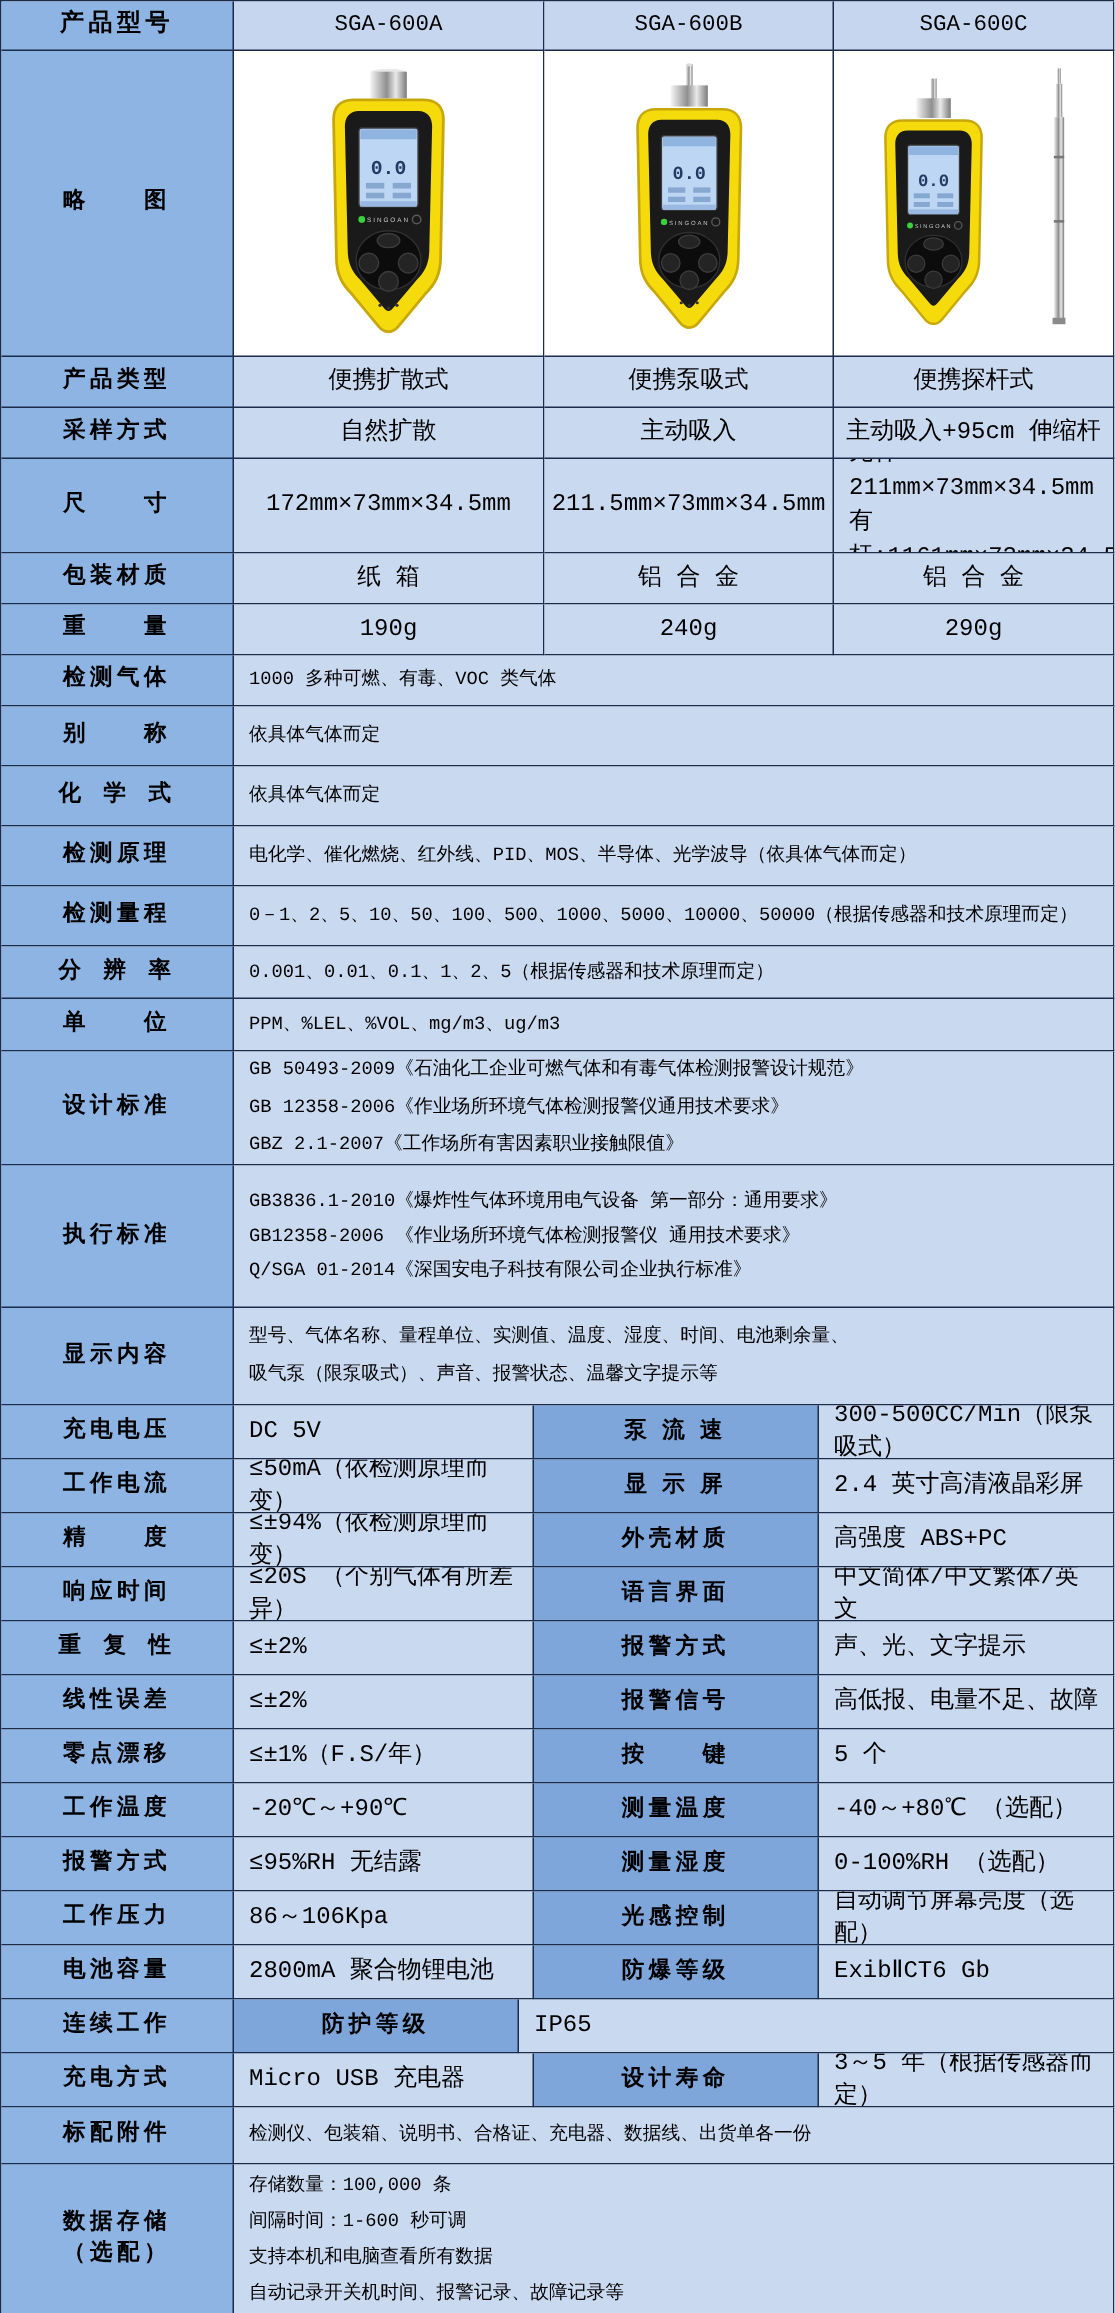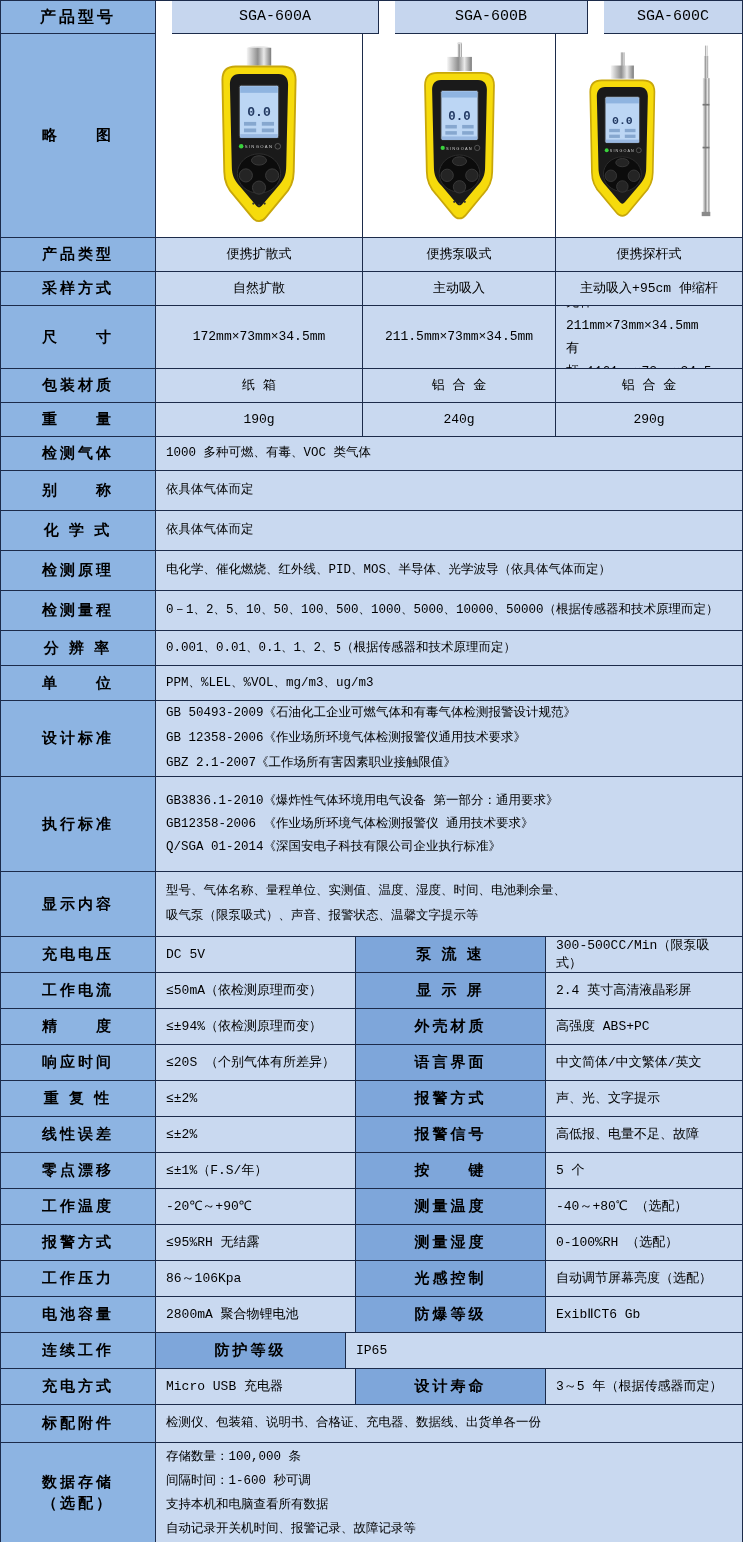--- a/index.html
+++ b/index.html
@@ -11,29 +11,29 @@
   }
   *{box-sizing:border-box;}
   body{margin:0;background:#fff;color:#000;font-family:"Liberation Sans","DejaVu Sans",sans-serif;}
   .spec-table{width:743px;border-left:1px solid var(--bd);border-top:1px solid var(--bd);}
   .row{display:flex;width:100%;align-items:stretch;}
   .cell{border-right:1px solid var(--bd);border-bottom:1px solid var(--bd);
         display:flex;flex-direction:column;align-items:center;justify-content:center;
         overflow:hidden;line-height:1.35;}
   .lab{background:var(--lab);font-weight:bold;font-size:15px;letter-spacing:3px;text-align:center;}
   .lab2{background:var(--lab2);font-weight:bold;font-size:15px;letter-spacing:3px;text-align:center;}
-  .val{background:var(--val);font-family:"Liberation Mono","Liberation Sans",sans-serif;font-size:13px;}
+  .val{background:var(--val);font-family:"Liberation Mono","Liberation Sans",sans-serif;font-size:16px;}
   .val.small{font-size:12.5px;}
-  .hdr{background:var(--hdr);font-family:"Liberation Mono","Liberation Sans",sans-serif;font-size:15px;margin-left:16px;}
+  .hdr{background:var(--hdr);font-family:"Liberation Mono","Liberation Sans",sans-serif;font-size:15px;}
   .img{background:#fff;justify-content:center;}
   .left{align-items:flex-start;text-align:left;padding:2px 10px;}
   .lines div{line-height:23px;}
   .lines.wide div{line-height:25px;}
   .lines.storage div{line-height:24px;}
-  .w-lab{width:155px;}
+  .w-lab{width:155px;font-family:Liberation Mono, monospace;}
   .w-a{width:207px;} .w-b{width:193px;} .w-c{flex:1;}
   .w-v1{width:200px;} .w-l2{width:190px;} .w-v2{flex:1;}
   .w-full{flex:1;font-family:Liberation Mono, monospace;}
   .hdr-first{font-size:16px;}
   
   .dev-body{fill:#F6DB0C;stroke:#C8A70A;stroke-width:2;}
   .dev-face{fill:#1a1a1a;}
   .dev-screen{fill:#BCD6F4;stroke:#3a3a3a;stroke-width:1;}
   .scrTxt{font-family:"Liberation Mono","DejaVu Sans Mono",monospace;font-weight:bold;font-size:14px;fill:#233a63;}
   .brandTxt{font-size:4.5px;fill:#c9c9c9;letter-spacing:1.4px;font-family:"Liberation Sans",sans-serif;}

